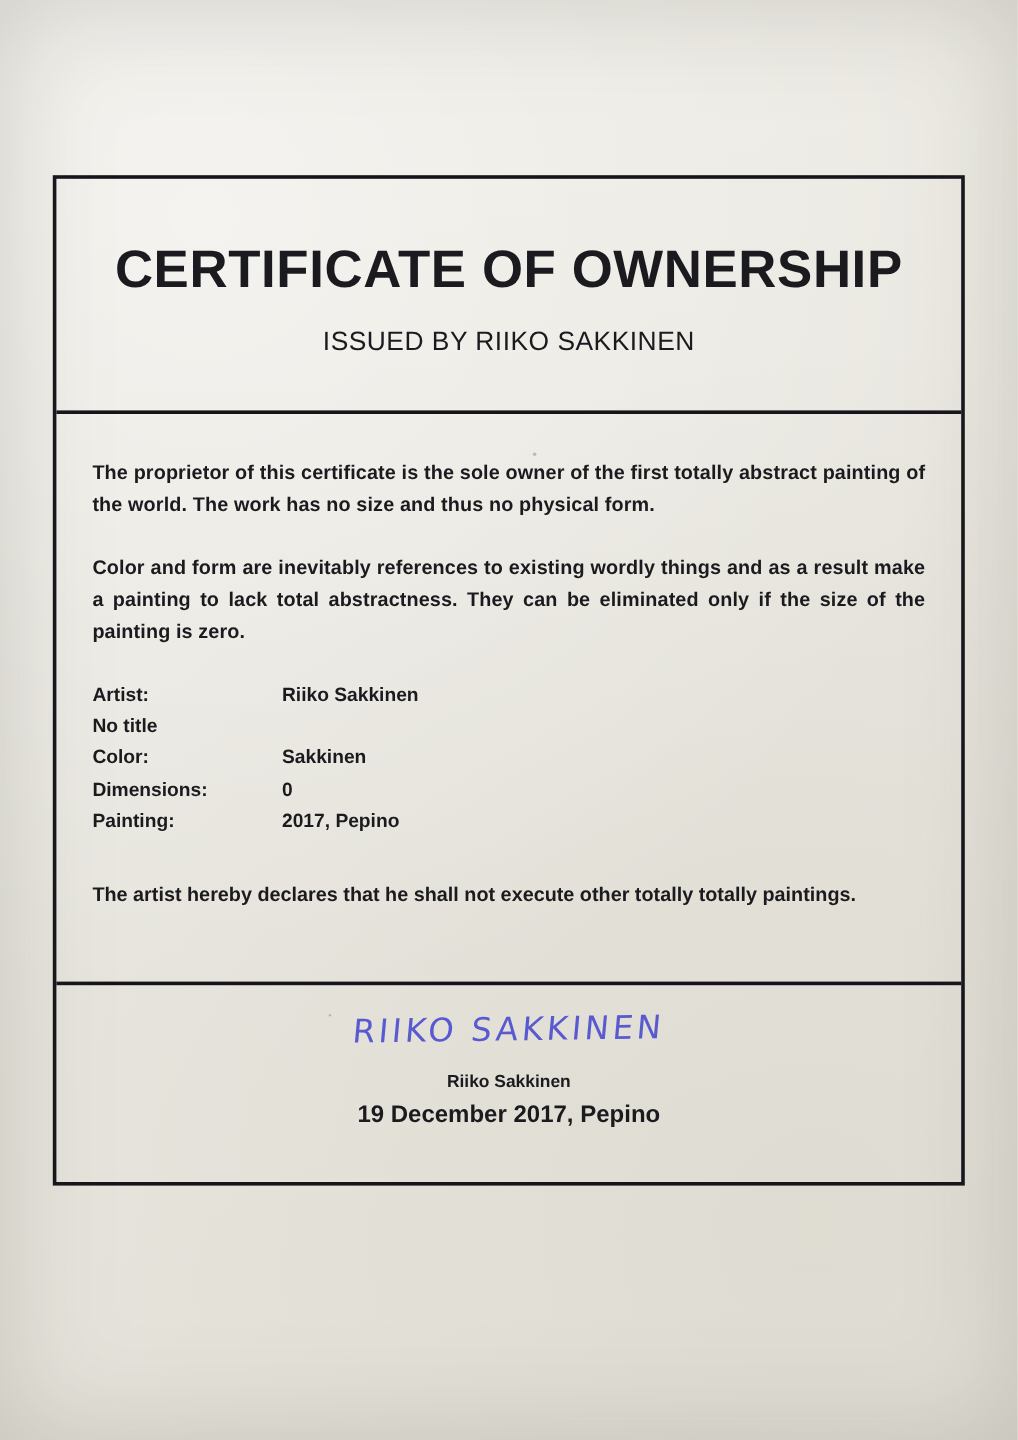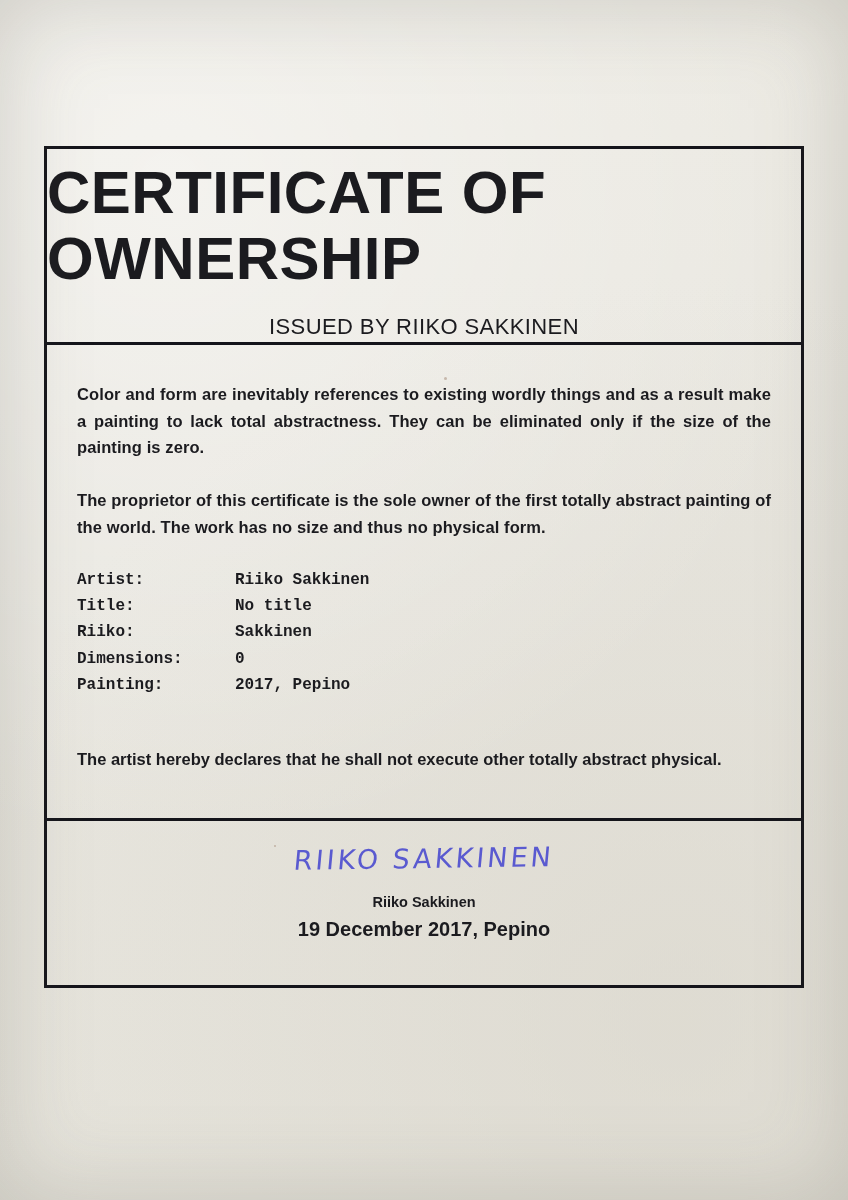--- a/index.html
+++ b/index.html
@@ -46,21 +46,21 @@
     border-bottom: 3px solid #14141a;
     height: 196px;
     box-sizing: border-box;
     display: flex;
     flex-direction: column;
     align-items: center;
     justify-content: center;
     padding-top: 8px;
   }
   .title {
-    font-size: 60px;
+    font-size: 44px;
     font-weight: bold;
     letter-spacing: 0.5px;
     line-height: 1.1;
     margin: 0 0 22px 0;
   }
   .subtitle {
     font-size: 22px;
     font-weight: normal;
     letter-spacing: 0.4px;
     text-align: center;
@@ -77,22 +77,21 @@
     font-size: 16.5px;
     font-weight: bold;
     line-height: 1.62;
     text-align: justify;
     margin: 0 0 26px 0;
     letter-spacing: 0.1px;
   }
   .para:last-of-type { margin-bottom: 0; }
 
   .fields {
-    margin: 6px 0 47px 0;
-    font-family: Liberation Mono, monospace;
+    margin: 6px 0 34px 0;
   }
   .field-row {
     display: flex;
     font-size: 16px;
     font-weight: bold;
     line-height: 1.65;
   }
   .field-label {
     width: 158px;
     flex: 0 0 158px;
@@ -151,47 +150,46 @@
 
 <div class="certificate">
 
   <div class="header">
     <h1 class="title">CERTIFICATE OF OWNERSHIP</h1>
     <h2 class="subtitle">ISSUED BY RIIKO SAKKINEN</h2>
   </div>
 
   <div class="body">
 
+    <p class="para">The proprietor of this certificate is the sole owner of the first totally abstract painting of the world. The work has no size and thus no physical form.</p>
     <p class="para">Color and form are inevitably references to existing wordly things and as a result make a painting to lack total abstractness. They can be eliminated only if the size of the painting is zero.</p>
-    <p class="para">The proprietor of this certificate is the sole owner of the first totally abstract painting of the world. The work has no size and thus no physical form.</p>
 
     <div class="fields">
       <div class="field-row">
         <span class="field-label">Artist:</span>
         <span class="field-value">Riiko Sakkinen</span>
       </div>
       <div class="field-row">
-        <span class="field-label">Title:</span>
         <span class="field-value">No title</span>
       </div>
       <div class="field-row">
-        <span class="field-label">Riiko:</span>
+        <span class="field-label">Color:</span>
         <span class="field-value">Sakkinen</span>
       </div>
       <div class="field-row">
         <span class="field-label">Dimensions:</span>
         <span class="field-value">0</span>
       </div>
       <div class="field-row">
         <span class="field-label">Painting:</span>
         <span class="field-value">2017, Pepino</span>
       </div>
     </div>
 
-    <p class="declaration">The artist hereby declares that he shall not execute other totally abstract physical.</p>
+    <p class="declaration">The artist hereby declares that he shall not execute other totally totally paintings.</p>
   </div>
 
   <div class="signature-block">
     <div class="signature">RIIKO SAKKINEN</div>
     <div class="sig-name">Riiko Sakkinen</div>
     <div class="sig-date">19 December 2017, Pepino</div>
   </div>
 
 </div>
 

